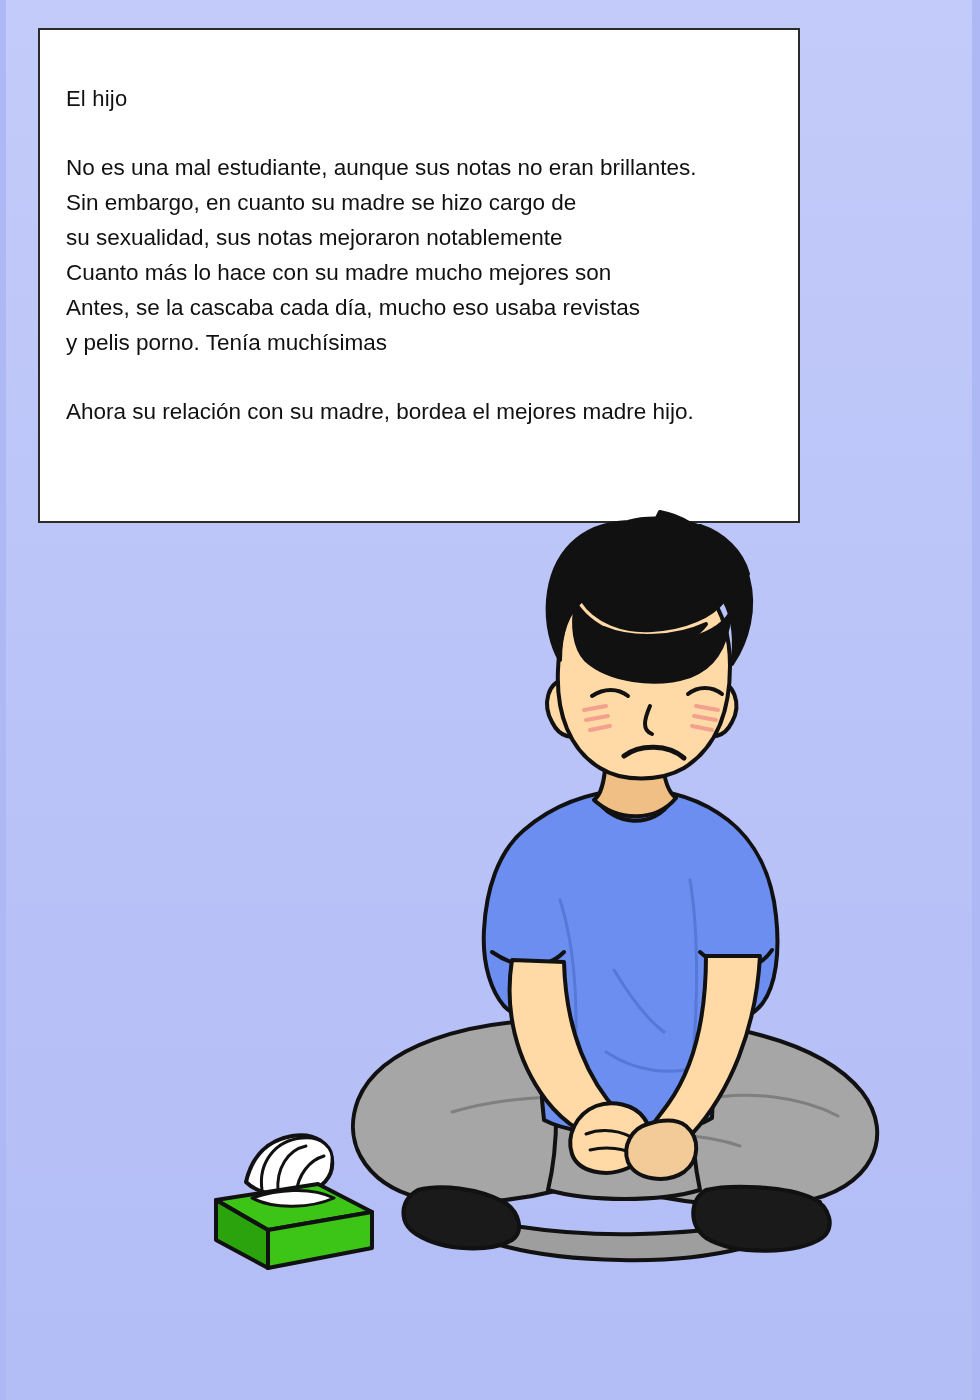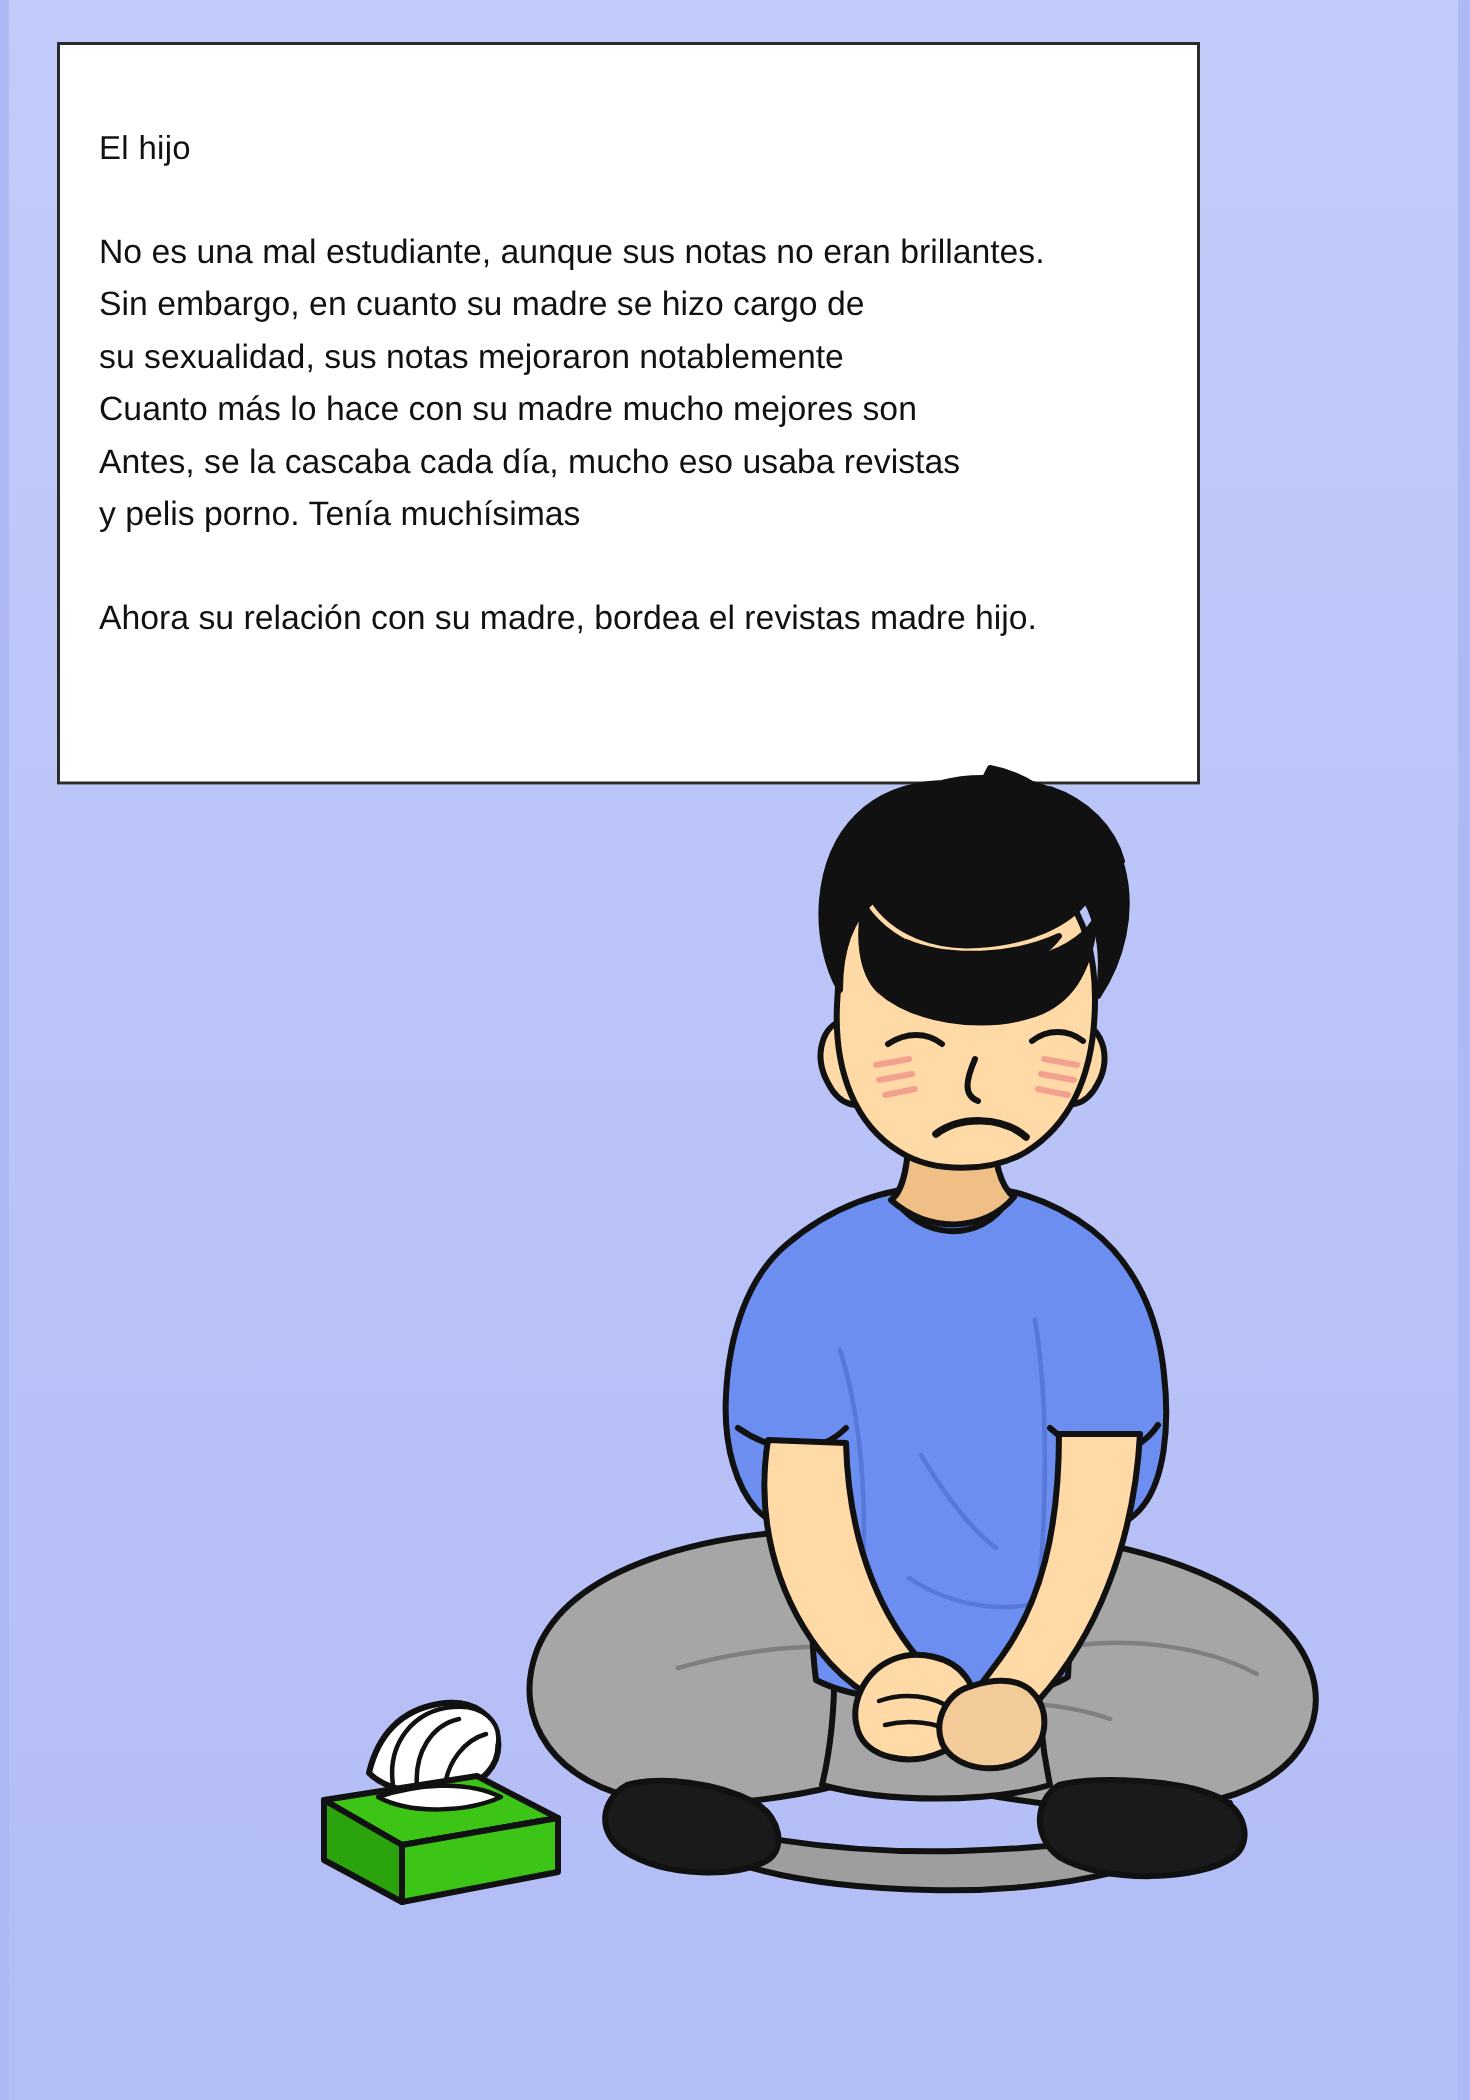--- a/index.html
+++ b/index.html
@@ -83,21 +83,21 @@
   <div class="bg-edge-right"></div>
 
   <div class="caption-box">
     <div class="caption-title">El hijo</div>
     <div class="caption-para">No es una mal estudiante, aunque sus notas no eran brillantes.
 Sin embargo, en cuanto su madre se hizo cargo de
 su sexualidad, sus notas mejoraron notablemente
 Cuanto más lo hace con su madre mucho mejores son
 Antes, se la cascaba cada día, mucho eso usaba revistas
 y pelis porno. Tenía muchísimas</div>
-    <div class="caption-para">Ahora su relación con su madre, bordea el revistas madre hijo.</div>
+    <div class="caption-para">Ahora su relación con su madre, bordea el mejores madre hijo.</div>
   </div>
 
   <div class="art">
     <svg width="980" height="900" viewBox="0 0 980 900" xmlns="http://www.w3.org/2000/svg">
       <g stroke="#111111" stroke-width="4" stroke-linejoin="round" stroke-linecap="round">
 
         <g>
 
           <path d="M560 520
                    C 470 520, 380 545, 358 600

